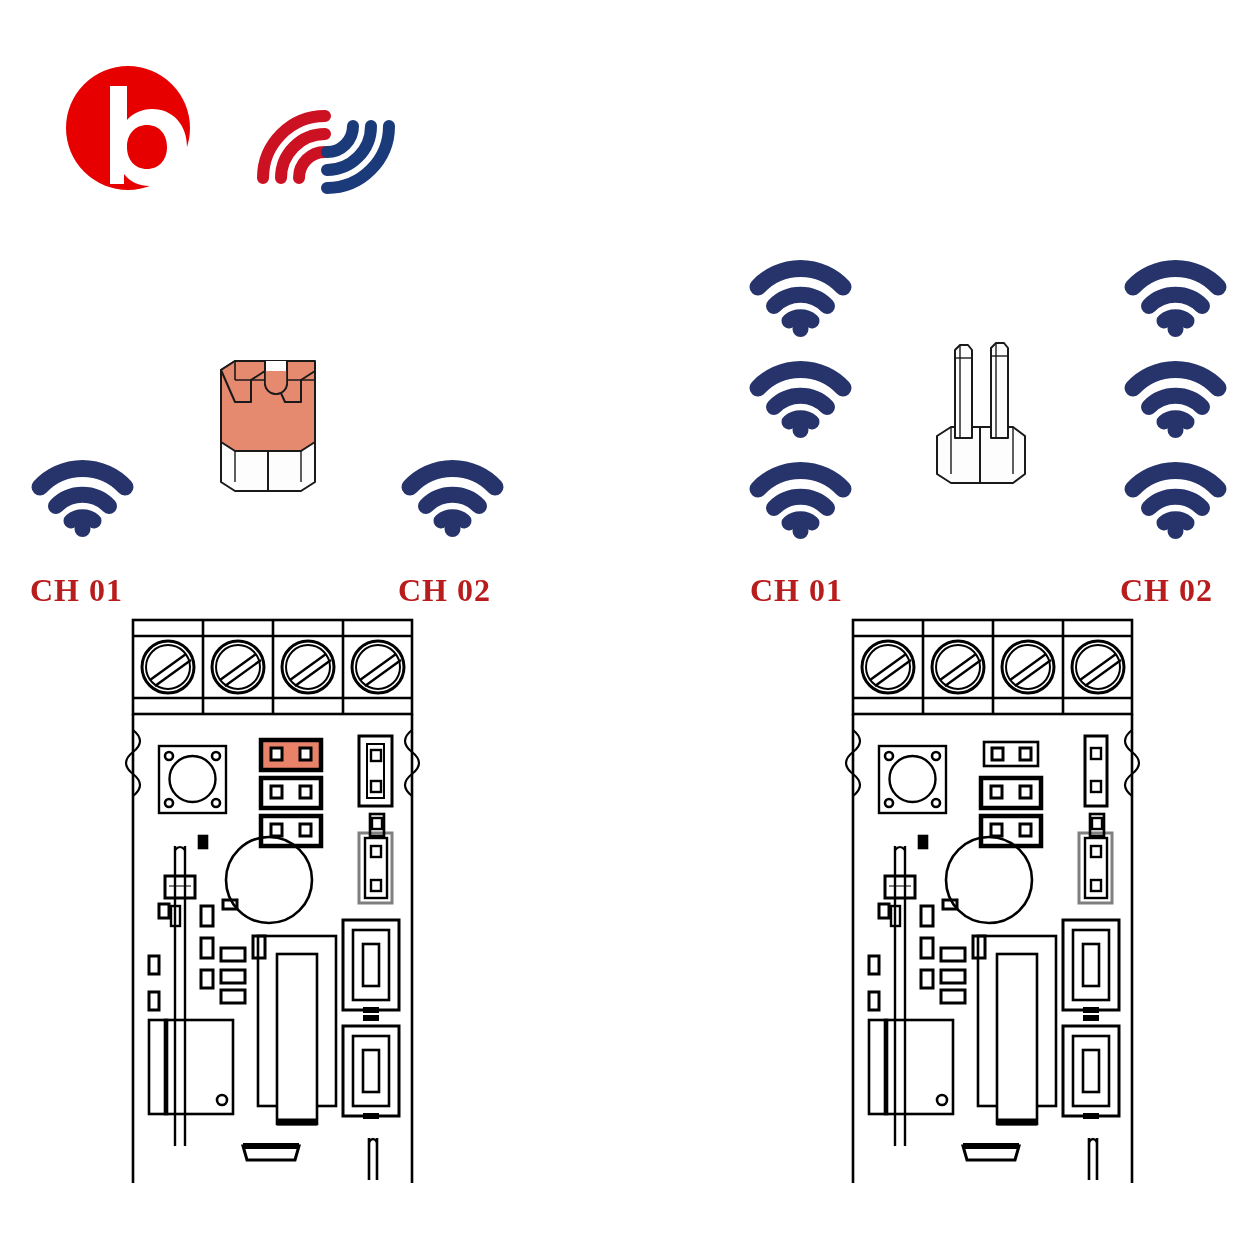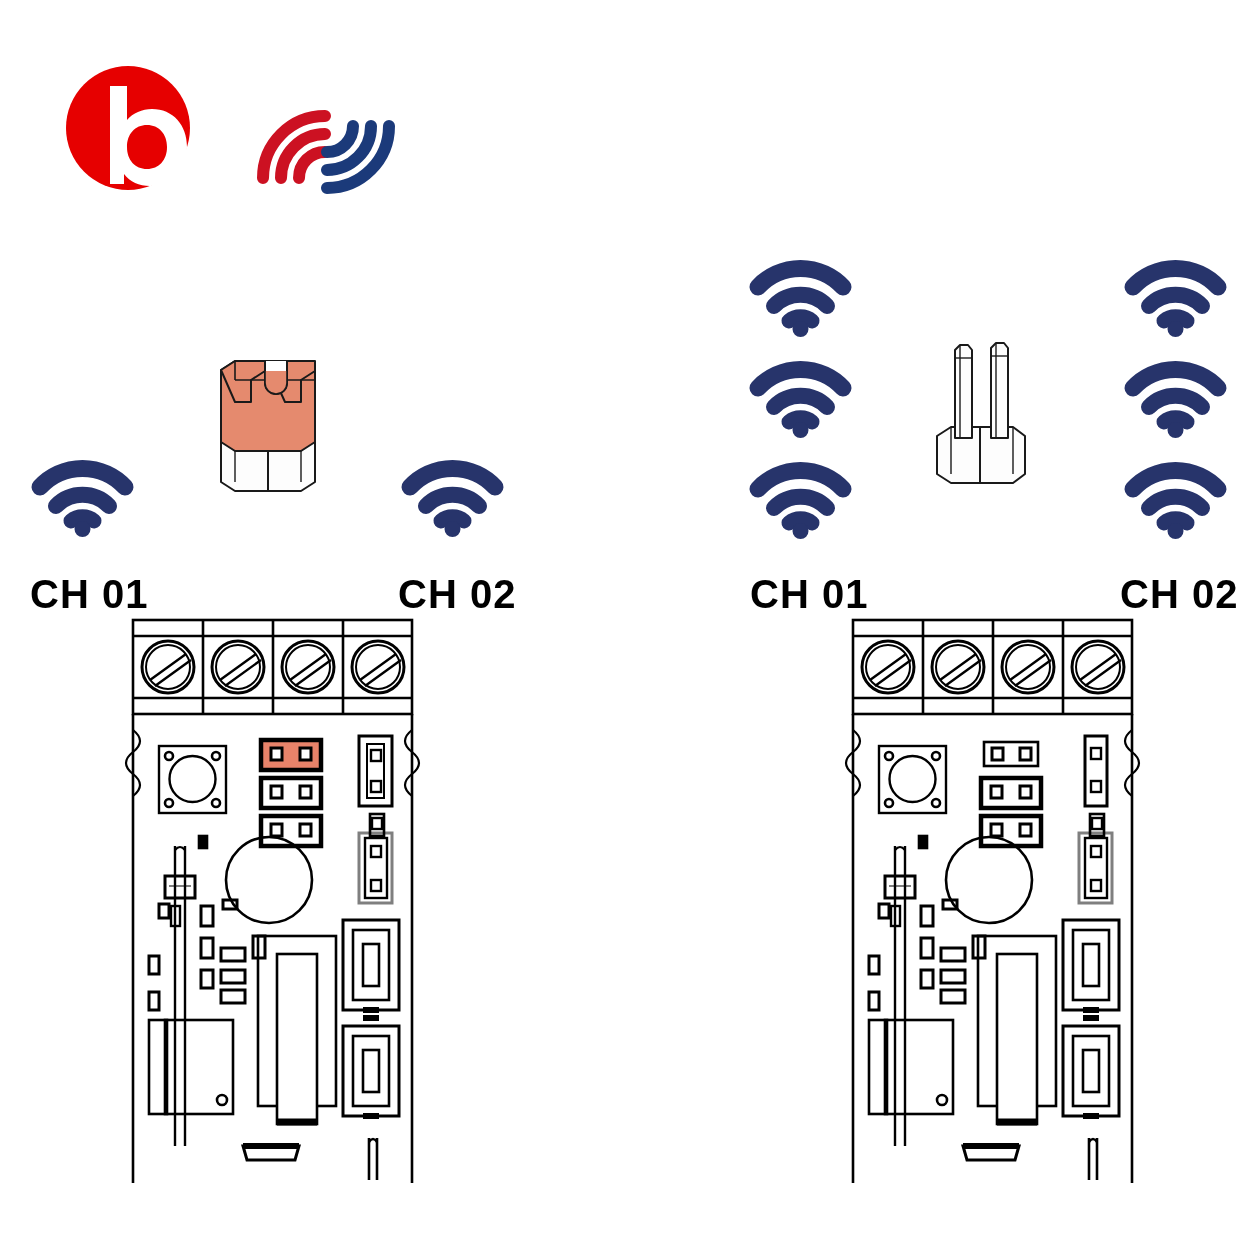--- a/index.html
+++ b/index.html
@@ -2,25 +2,25 @@
 <html><head>
 <meta charset="utf-8">
 <style>
   html,body{margin:0;padding:0;background:#ffffff;}
   body{width:1251px;height:1250px;position:relative;
        font-family:"Liberation Sans", sans-serif;overflow:hidden;}
   .canvas{position:absolute;left:0;top:0;width:1251px;height:1250px;}
   .abs{position:absolute;}
   .chlabel{
     position:absolute;
-    font-family:Liberation Sans, sans-serif;
+    font-family:Liberation Serif, serif;
     font-weight:bold;
-    font-size:40px;
+    font-size:32px;
     letter-spacing:1px;
-    color:#000000;
+    color:#b91c1c;
     white-space:nowrap;
   }
   svg{display:block;overflow:visible;}
 </style>
 </head>
 <body>
 
 <div class="canvas">
 
   <div class="abs" style="left:66px;top:66px;">

